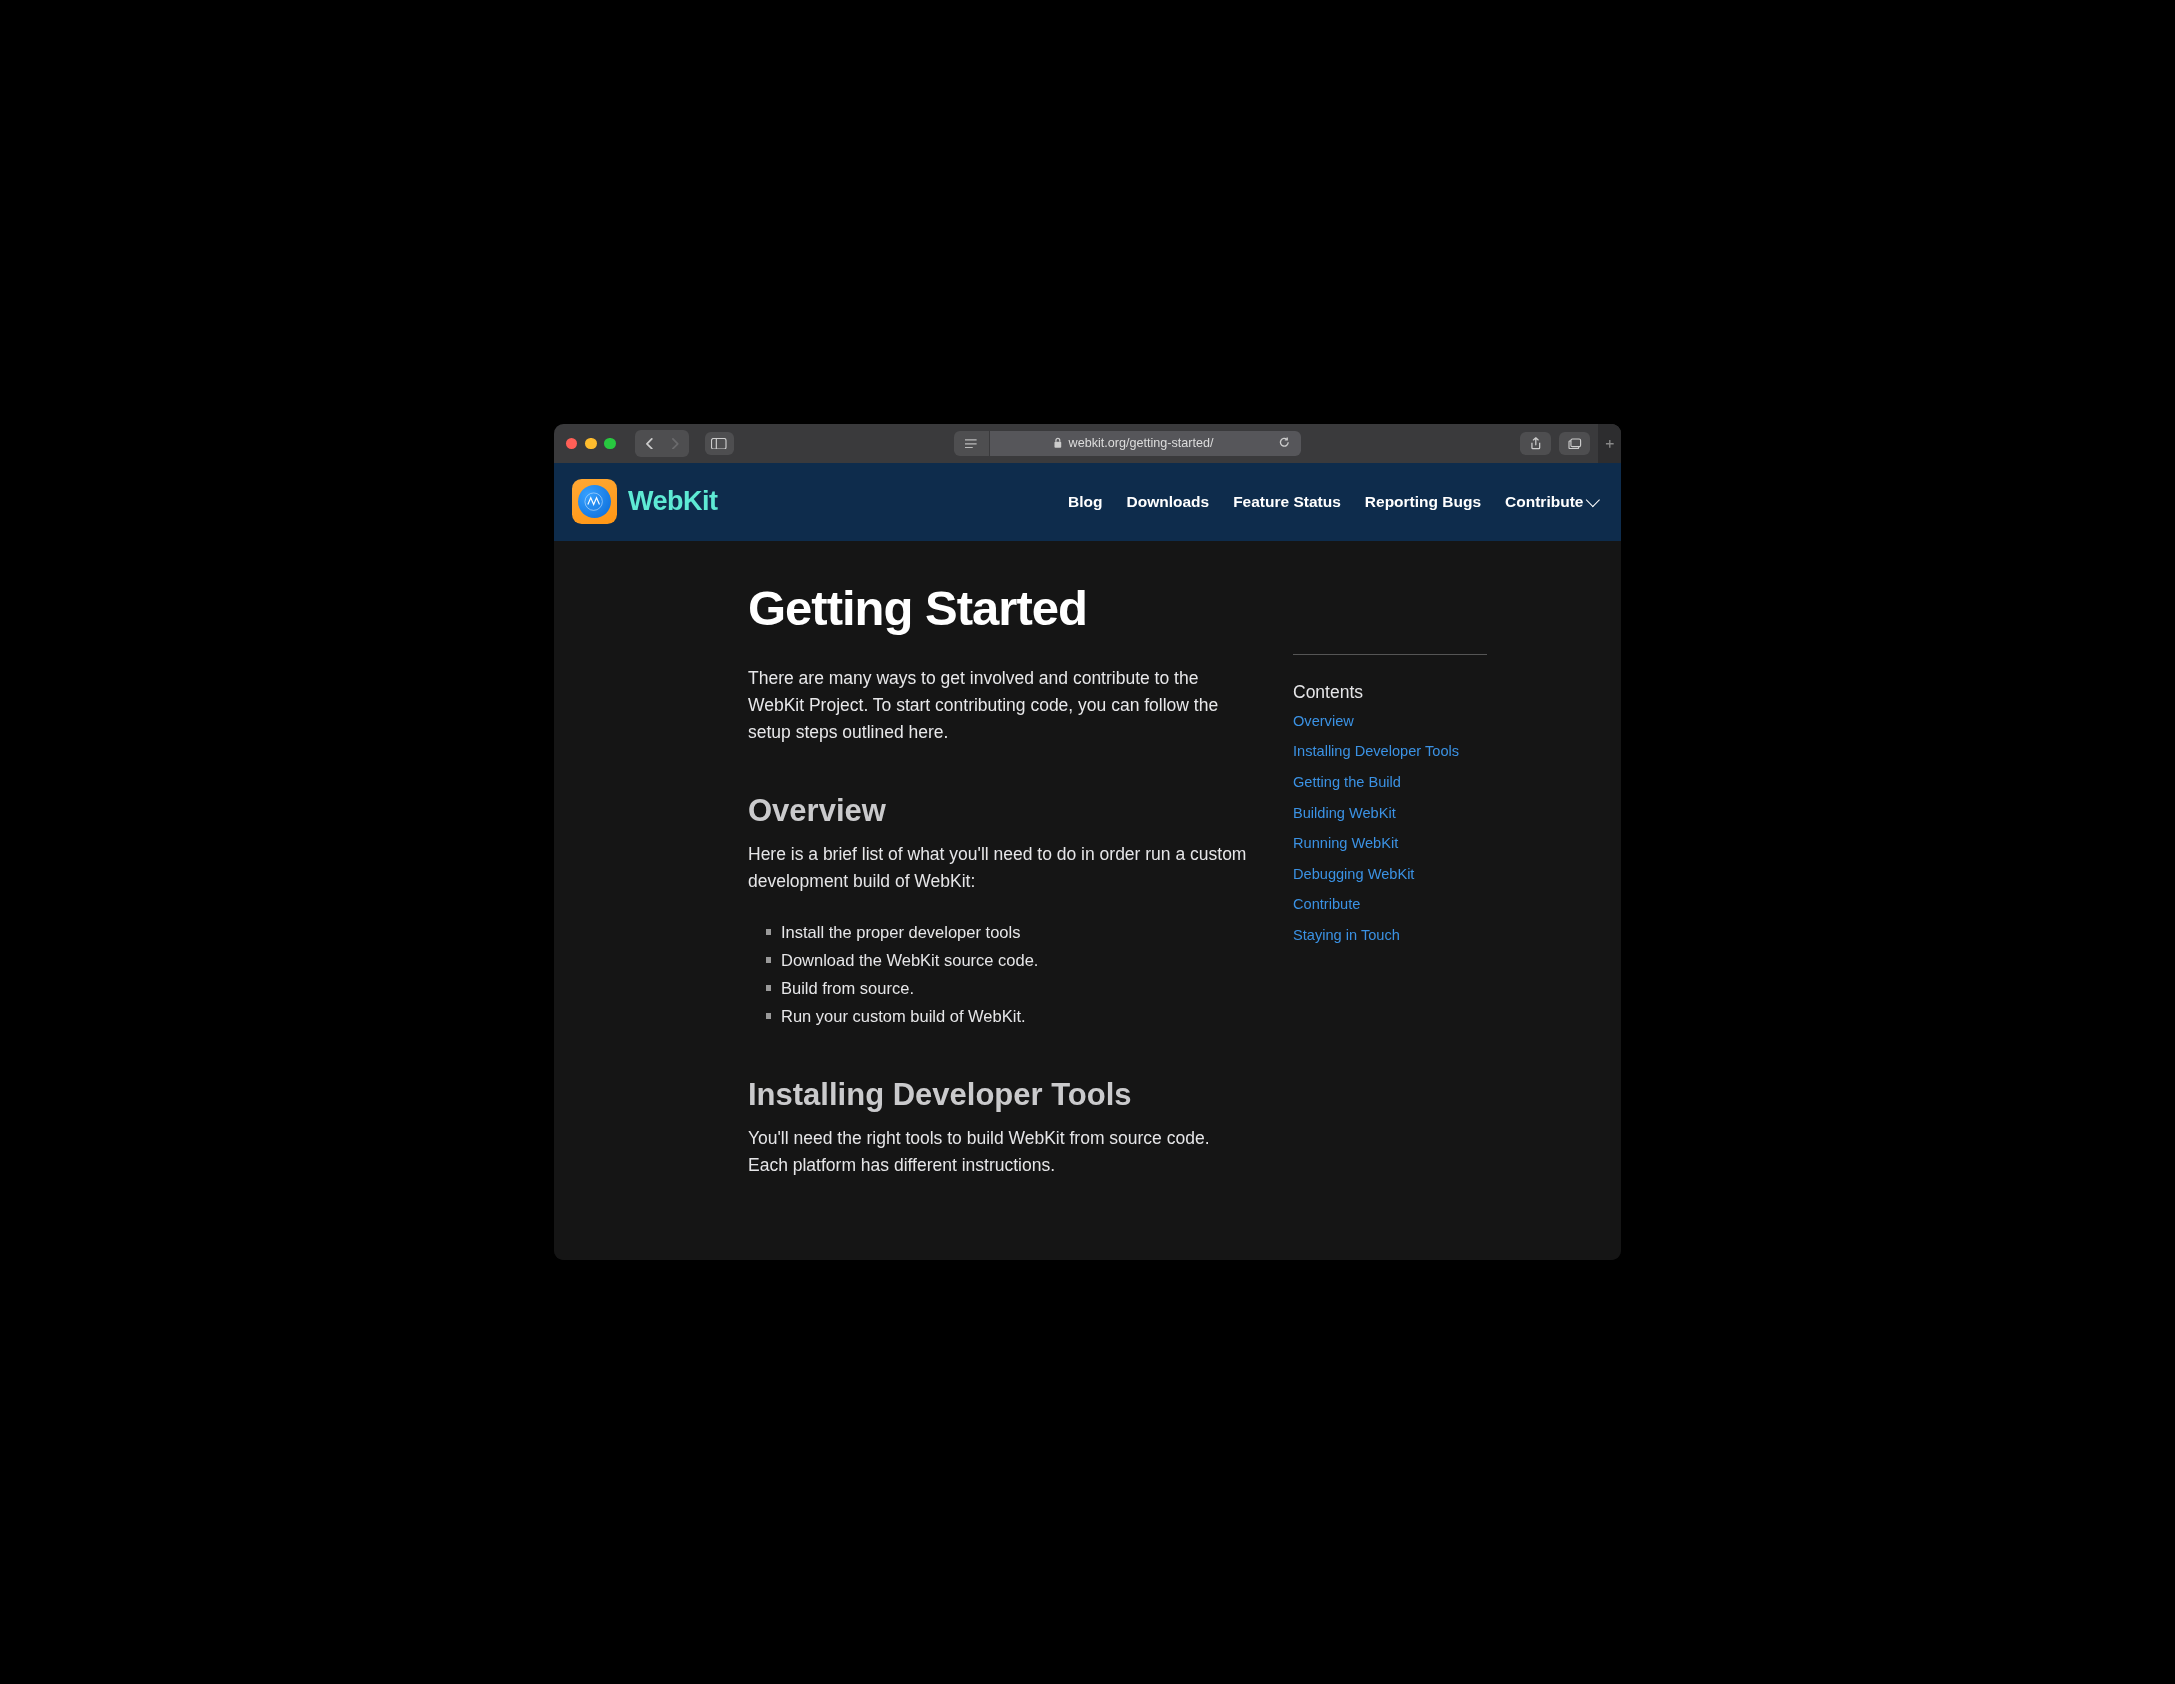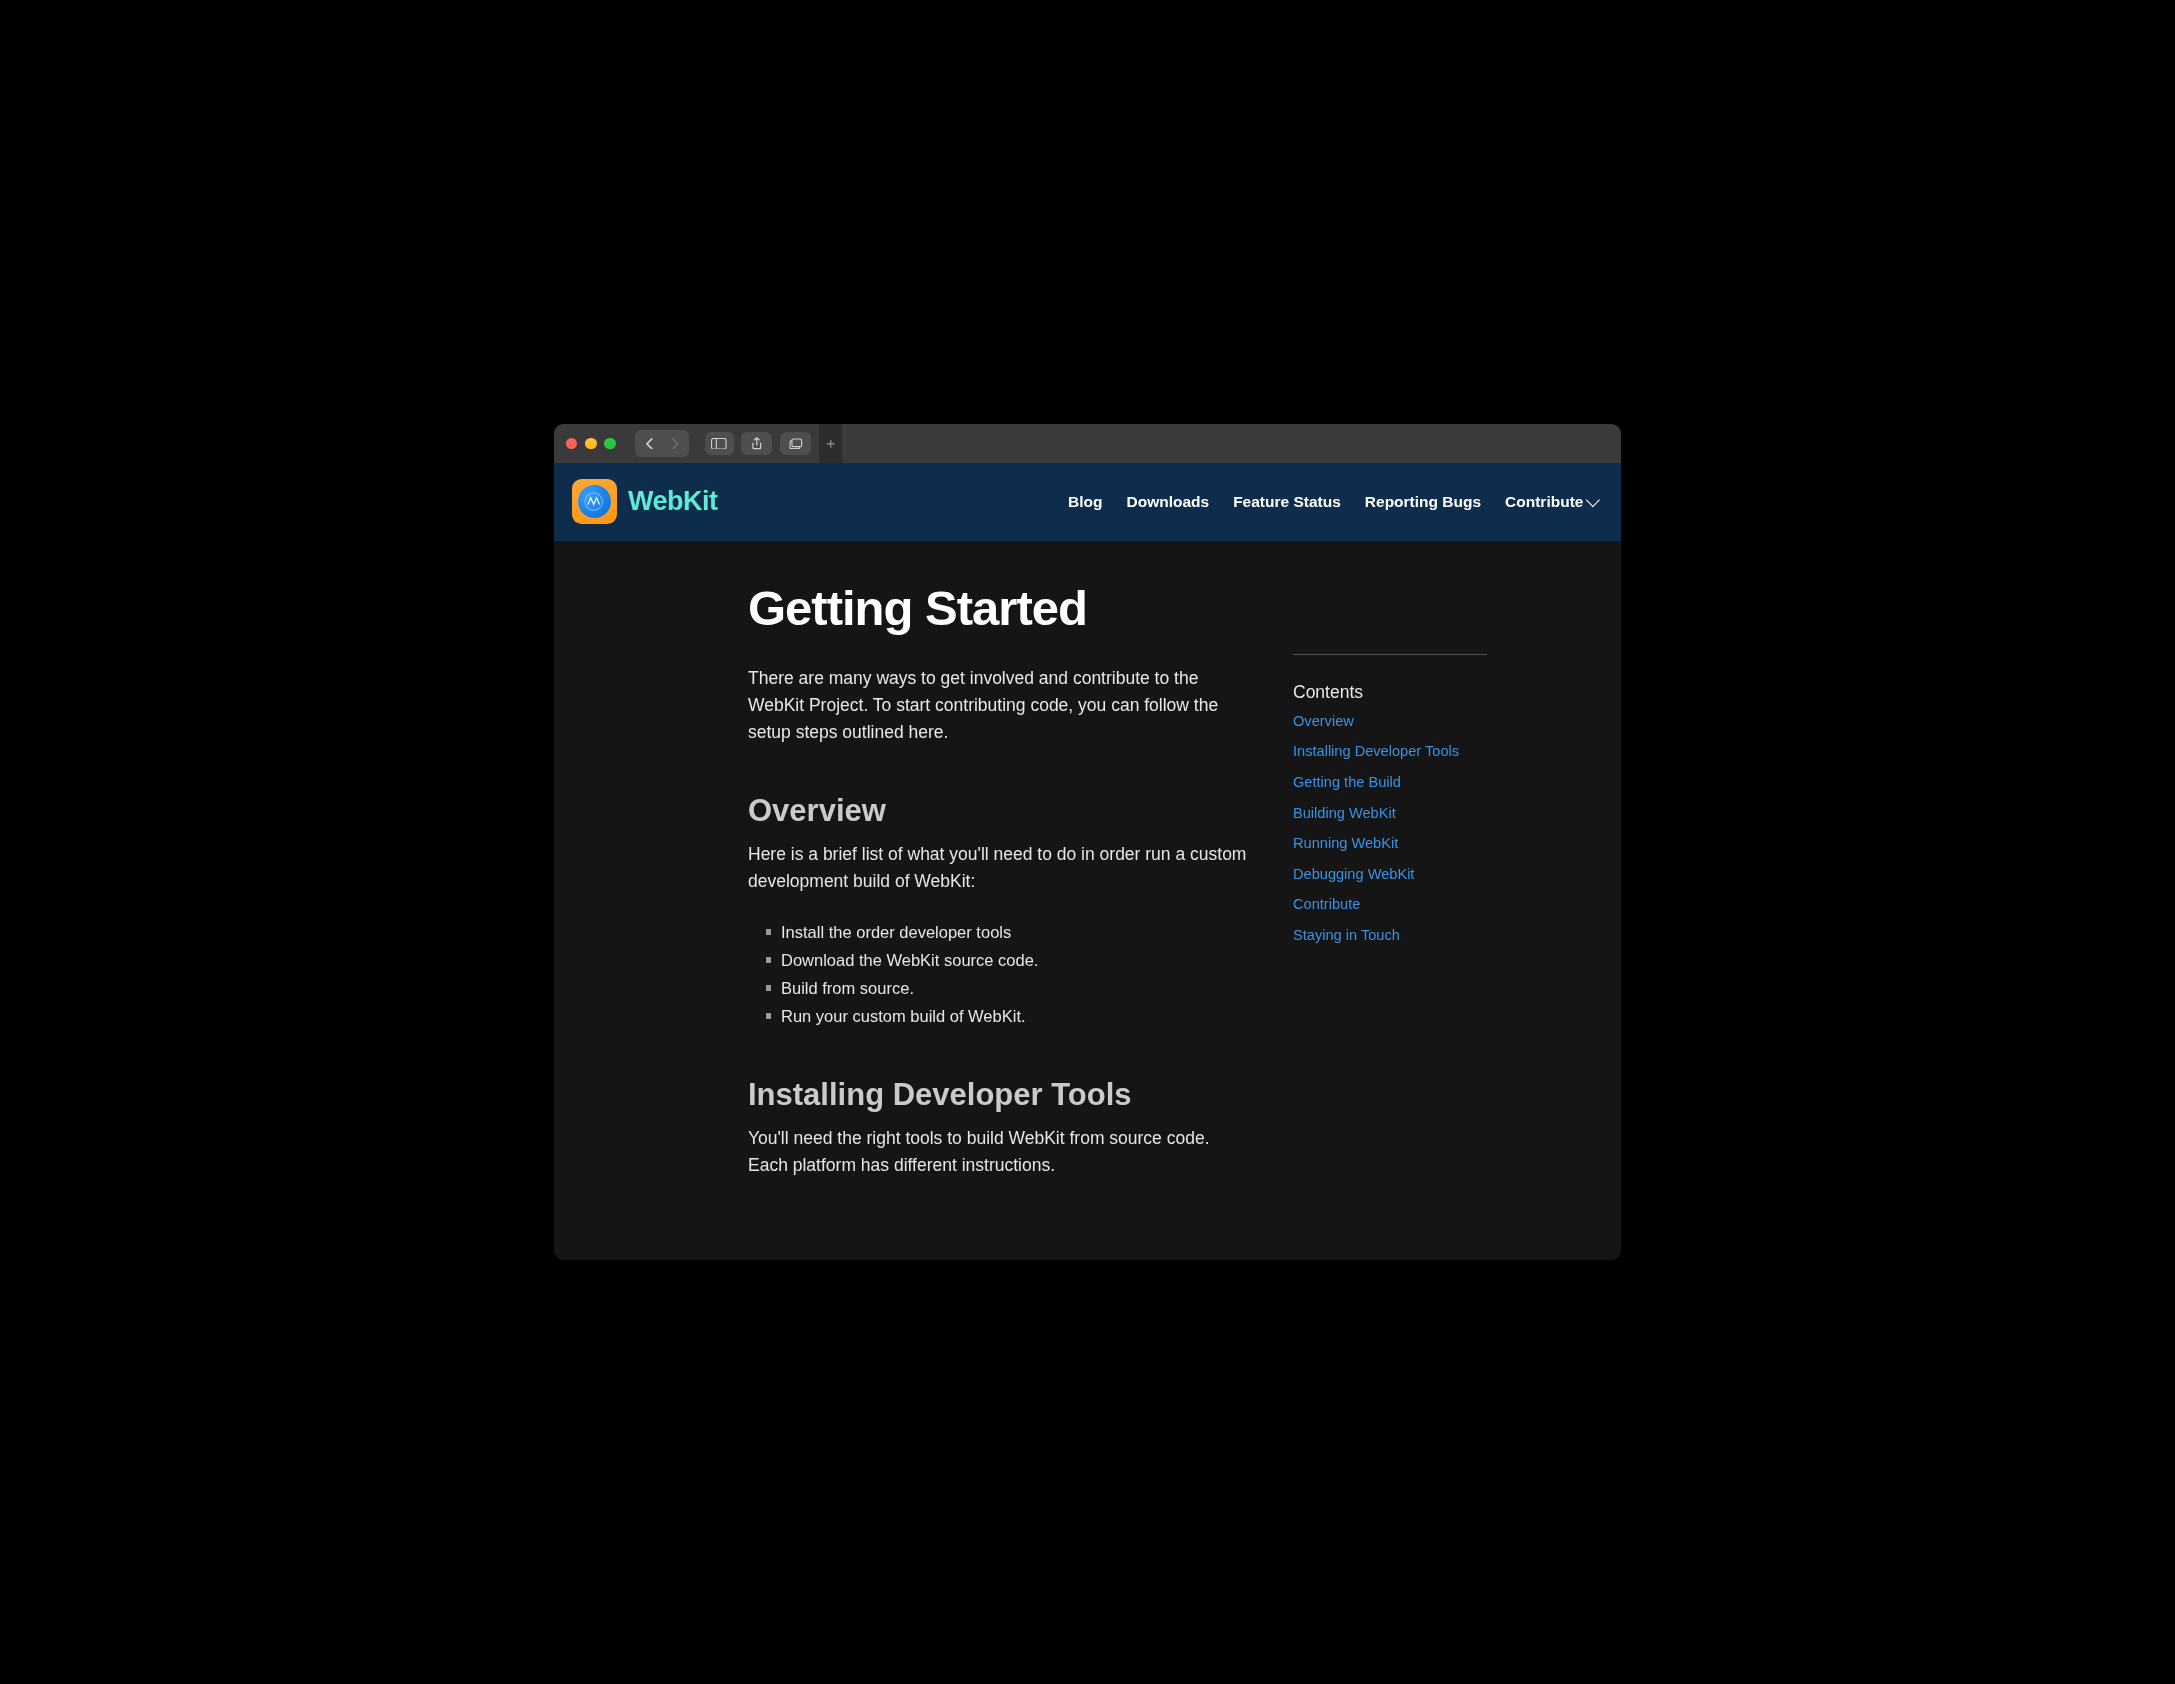--- a/index.html
+++ b/index.html
@@ -292,20 +292,44 @@
           </svg>
       </div>
     </div>
     <div class="sidebar-btn">
       <svg width="15.5" height="11.6" viewBox="0 0 16 12">
           <rect x="0.5" y="0.5" width="15" height="11" rx="2" stroke="#ccc" fill="none" stroke-width="1.2"></rect>
           <line x1="5.5" y1="0.5" x2="5.5" y2="11.5" stroke="#ccc" stroke-width="1.2"></line>
         </svg>
     </div>
 
+    <div class="addr-wrap">
+      <div class="addr-left-btn">
+        <svg width="13.6" height="9.7" viewBox="0 0 14 10">
+            <line x1="1" y1="1" x2="13" y2="1" stroke="#bbb" stroke-width="1.3"></line>
+            <line x1="1" y1="5" x2="13" y2="5" stroke="#bbb" stroke-width="1.3"></line>
+            <line x1="1" y1="9" x2="9" y2="9" stroke="#bbb" stroke-width="1.3"></line>
+          </svg>
+      </div>
+      <div class="addressbar">
+        <span class="lock-icon">
+          <svg width="9.7" height="11.6" viewBox="0 0 10 12">
+              <rect x="1.5" y="5" width="7" height="6" rx="1" fill="#ccc"></rect>
+              <path d="M3 5 V3.5 a2 2 0 0 1 4 0 V5" stroke="#ccc" stroke-width="1.3" fill="none"></path>
+            </svg>
+        </span>
+        <span>webkit.org/getting-started/</span>
+        <span class="reload-icon">
+          <svg width="12.6" height="12.6" viewBox="0 0 13 13">
+              <path d="M10.5 6.5 a4 4 0 1 1 -1.2 -2.9" stroke="#ccc" stroke-width="1.4" fill="none"></path>
+              <path d="M9.5 1.5 L9.5 4 L7 4" stroke="#ccc" stroke-width="1.4" fill="none"></path>
+            </svg>
+        </span>
+      </div>
+    </div>
 
     <div class="toolbar-right">
       <div class="tb-btn">
         <svg width="11.6" height="13.6" viewBox="0 0 12 14">
             <path d="M6 1 L6 8 M3.5 3 L6 0.8 L8.5 3" stroke="#ccc" stroke-width="1.3" fill="none" stroke-linecap="round" stroke-linejoin="round"></path>
             <path d="M2 6 v5 a1 1 0 0 0 1 1 h6 a1 1 0 0 0 1 -1 v-5" stroke="#ccc" stroke-width="1.3" fill="none"></path>
           </svg>
       </div>
       <div class="tb-btn">
         <svg width="13.6" height="11.6" viewBox="0 0 14 12">
@@ -347,21 +371,21 @@
   </div>
 
   <div class="content">
     <div class="main-col">
       <h1 class="page-title">Getting Started</h1>
       <p class="intro">There are many ways to get involved and contribute to the WebKit Project. To start contributing code, you can follow the setup steps outlined here.</p>
 
       <h2 class="section-heading">Overview</h2>
       <p class="section-text">Here is a brief list of what you'll need to do in order run a custom development build of WebKit:</p>
       <ul class="steps">
-        <li>Install the order developer tools</li>
+        <li>Install the proper developer tools</li>
         <li>Download the WebKit source code.</li>
         <li>Build from source.</li>
         <li>Run your custom build of WebKit.</li>
       </ul>
 
       <h2 class="section-heading">Installing Developer Tools</h2>
       <p class="section-text">You'll need the right tools to build WebKit from source code. Each platform has different instructions.</p>
     </div>
 
     <aside class="toc">

